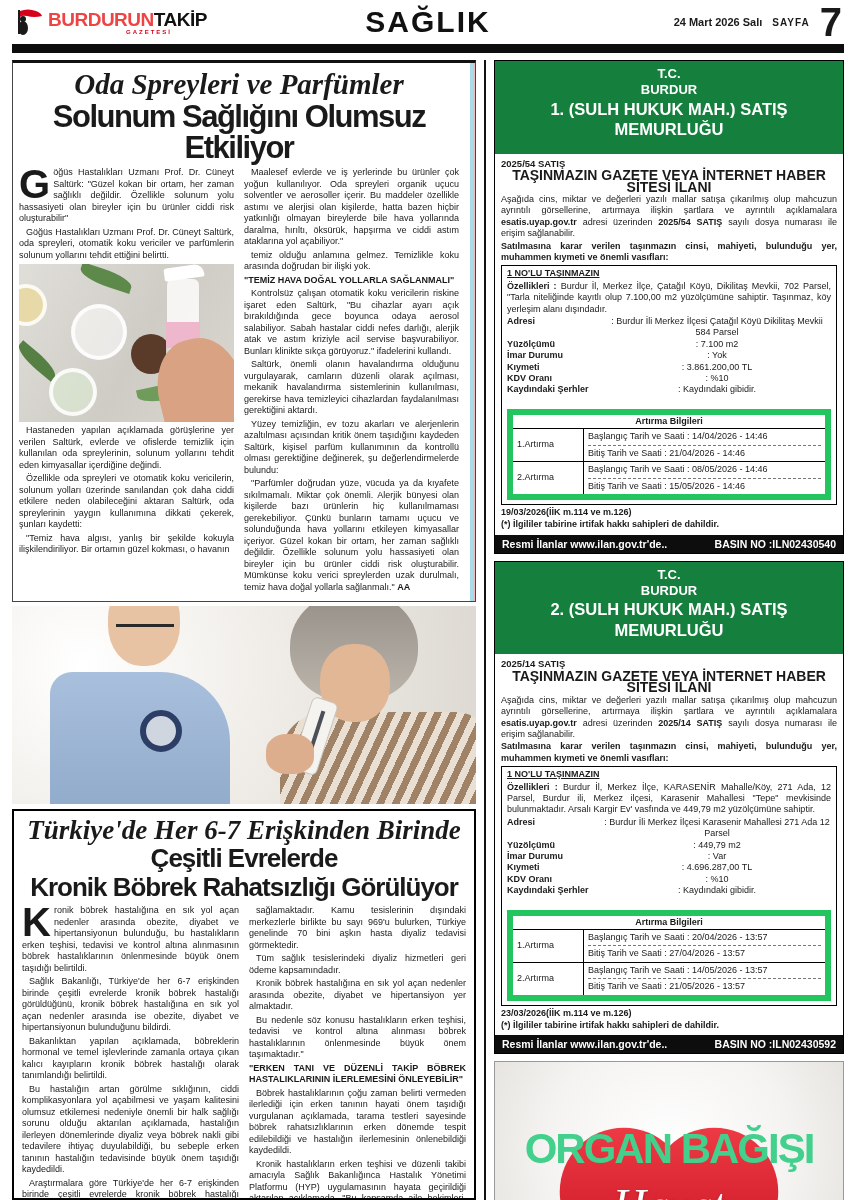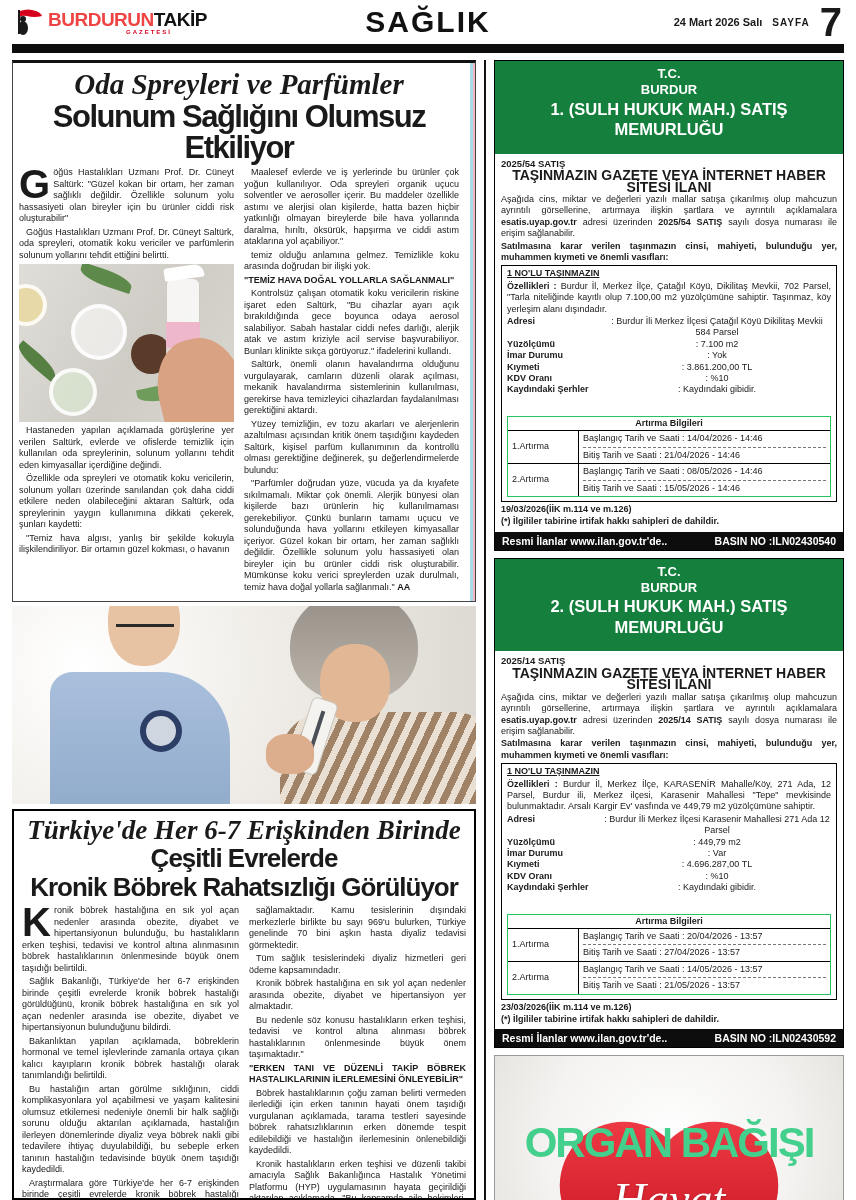--- a/index.html
+++ b/index.html
@@ -89,21 +89,21 @@
   .case{font-weight:bold;font-size:9.5px;}
   .ntitle{font-weight:bold;text-align:center;font-size:14px;}
   .intro{text-align:justify;}
   .boldline{font-weight:bold;text-align:justify;}
   .detail-box{border:1px solid #000;padding:2px 5px 0;margin:2px 0;}
   .sect{font-weight:bold;text-decoration:underline;}
   .features{text-align:justify;}
   .frow{display:flex;}
   .flabel{width:96px;font-weight:bold;flex-shrink:0;}
   .fval{flex:1;text-align:center;}
-  .auction{border:1px solid #22c55e;margin:20px 0 4px;}
+  .auction{border:6px solid #22c55e;margin:13px 0 4px;}
   .auc-title{text-align:center;font-weight:bold;border-bottom:1px solid #000;padding:1px 0;}
   .auc-row{display:flex;border-bottom:1px solid #000;}
   .auc-row:last-child{border-bottom:none;}
   .auc-label{width:62px;flex-shrink:0;border-right:1px solid #000;display:flex;align-items:center;padding:2px 4px;}
   .auc-cell{flex:1;padding:2px 4px;}
   .dashes{border-top:1px dashed #777;margin:2px 0;}
   .datenote,.starnote{font-weight:bold;}
   .notice-foot{background:#0d0d0d;color:#fff;display:flex;justify-content:space-between;
                font-weight:bold;font-size:10.5px;padding:3px 7px;}
   

